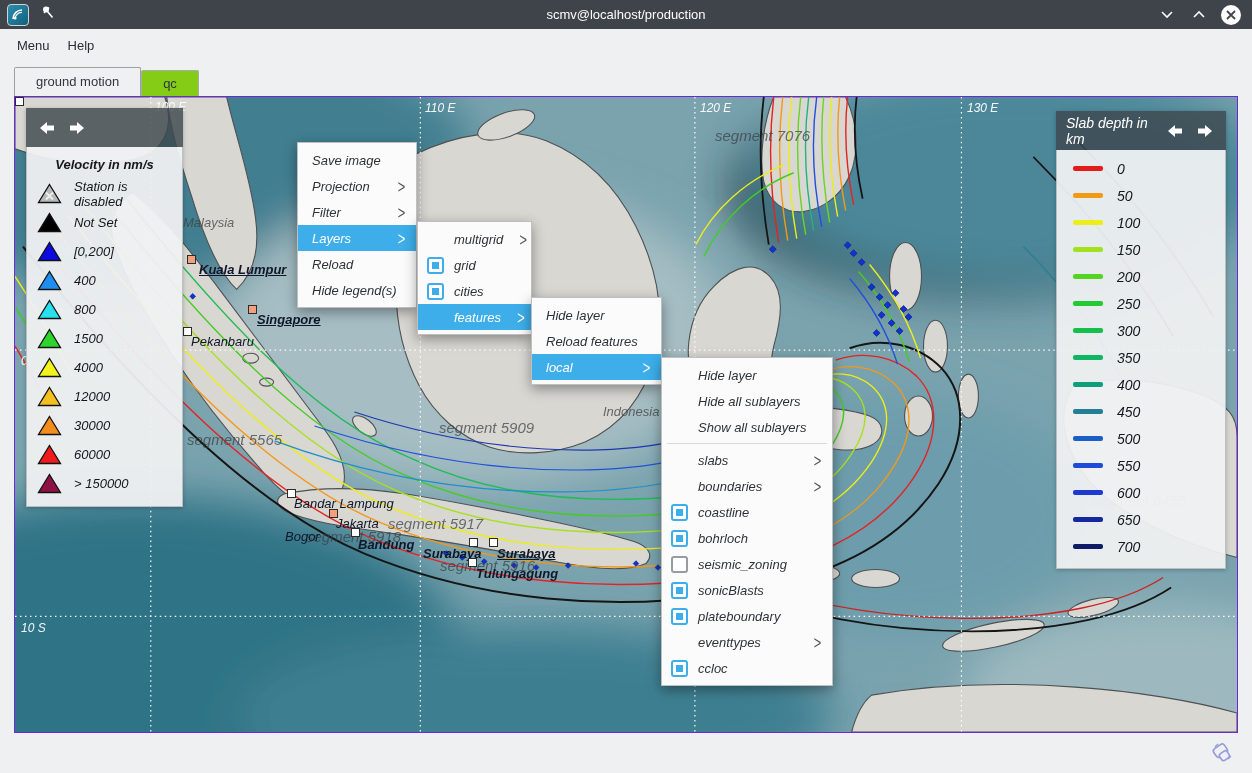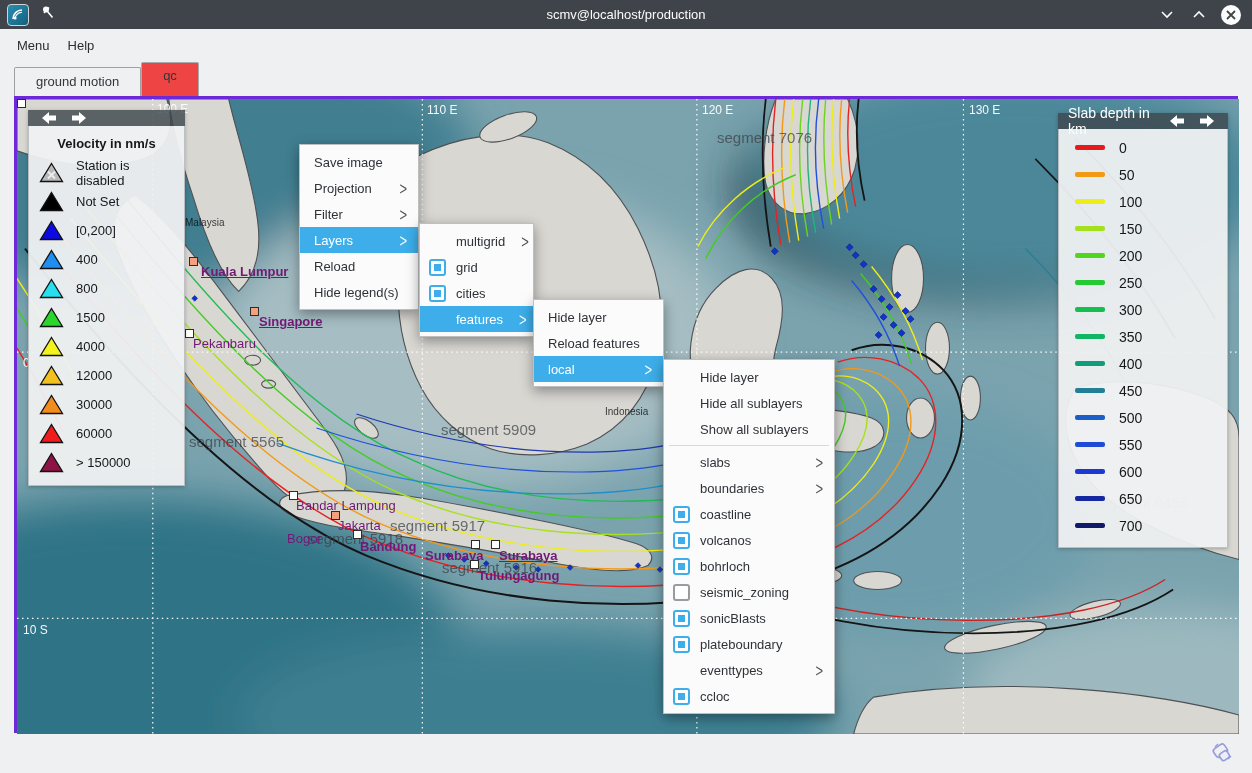--- a/index.html
+++ b/index.html
@@ -13,39 +13,39 @@
   .tb-title { position:absolute; left:0; right:0; text-align:center; font-size:13px; pointer-events:none; }
   .tb-controls { margin-left:auto; display:flex; align-items:center; gap:10px; padding-right:10px; z-index:2; }
   .tb-btn { width:22px; height:22px; display:flex; align-items:center; justify-content:center; }
 
   
   .menubar { height:33px; display:flex; align-items:center; padding-left:8px; background:#eff0f1; }
   .menubar-item { font-size:13px; color:#2a2e32; padding:5px 9px; }
 
   
   .tabbar { height:34px; padding-left:14px; display:flex; align-items:flex-end; background:#eff0f1; }
-  .tab { height:34px; line-height:25px; padding:0 21px; font-size:13px; color:#31363b; background:#ef4444; border:1px solid #a8aaac; border-bottom:none; border-radius:2px 2px 0 0; text-align:center; }
+  .tab { height:26px; line-height:25px; padding:0 21px; font-size:13px; color:#31363b; background:#84cc16; border:1px solid #a8aaac; border-bottom:none; border-radius:2px 2px 0 0; text-align:center; }
   .tab.active { background:#eff0f1; height:29px; line-height:28px; border-color:#9fa0a2; z-index:3; position:relative; }
 
   
-  .map-wrap { position:relative; width:1224px; height:637px; margin:0 14px; border:3px solid #6d28d9; background:#7aa3ae; }
+  .map-wrap { position:relative; width:1224px; height:637px; margin:0 14px; border:1px solid #6d28d9; background:#7aa3ae;font-style:italic; }
   .map-wrap svg.map { position:absolute; inset:0; }
   .map-label { position:absolute; font-size:12px; color:#ffffff; opacity:.95; white-space:nowrap; pointer-events:none; }
   .seg-label { position:absolute; font-size:15px; color:#3a3f44; opacity:.72; white-space:nowrap; pointer-events:none; }
   .seg-label.faint { opacity:.32; }
-  .seg-label.region { color:#000000; opacity:.75; font-size:10px; }
+  .seg-label.region { color:#404040; opacity:.75; font-size:13px; }
   .city-marker { position:absolute; width:9px; height:9px; border:1px solid #2c2c2c; background:#fff; pointer-events:none; }
   .city-marker.salmon { background:#f2a07e; }
-  .city-label { position:absolute; font-size:13px; color:#701a75; white-space:nowrap; pointer-events:none; }
+  .city-label { position:absolute; font-size:13px; color:#0f172a; white-space:nowrap; pointer-events:none; }
   .city-label.bold { font-weight:bold; }
   .city-label.underline { text-decoration:underline; font-weight:bold; }
 
   
   .legend { position:absolute; box-shadow:0 1px 4px rgba(0,0,0,.25); z-index:10; }
-  .legend-header { height:16px; background:rgba(62,72,78,.82); color:#fff; display:flex; align-items:center; font-size:14px; padding:0 10px; }
+  .legend-header { height:39px; background:rgba(62,72,78,.82); color:#fff; display:flex; align-items:center; font-size:14px; padding:0 10px; }
   .legend-body { background:rgba(240,241,242,.94); border:1px solid rgba(130,135,140,.45); border-top:none; padding:5px 8px 8px 8px; }
   .nav-arrow { width:22px; height:16px; display:flex; align-items:center; justify-content:center; }
   .vel-legend { left:11px; top:11px; width:157px; }
   .vel-legend .nav-arrow { margin-right:8px; }
   .vel-title { font-size:13px; font-weight:bold; color:#14181b; text-align:center; padding:5px 0 7px 0; }
   .vrow { display:flex; align-items:center; height:29px; }
   .vrow svg { flex:0 0 auto; margin-left:2px; }
   .vrow .xmark { display:none; }
   .vrow.disabled .xmark { display:block; }
   .vlabel { font-size:13px; color:#14181b; margin-left:12px; }
@@ -602,25 +602,20 @@
         <span class="mlabel">boundaries</span>
         <span class="marrow">&gt;</span>
       </div>
       <div class="mi check-on">
         <span class="mcheck"></span>
         <span class="mlabel">coastline</span>
 
       </div>
       <div class="mi check-on">
         <span class="mcheck"></span>
-        <span class="mlabel">volcanos</span>
-
-      </div>
-      <div class="mi check-on">
-        <span class="mcheck"></span>
         <span class="mlabel">bohrloch</span>
 
       </div>
       <div class="mi check-off">
         <span class="mcheck"></span>
         <span class="mlabel">seismic_zoning</span>
 
       </div>
       <div class="mi check-on">
         <span class="mcheck"></span>

